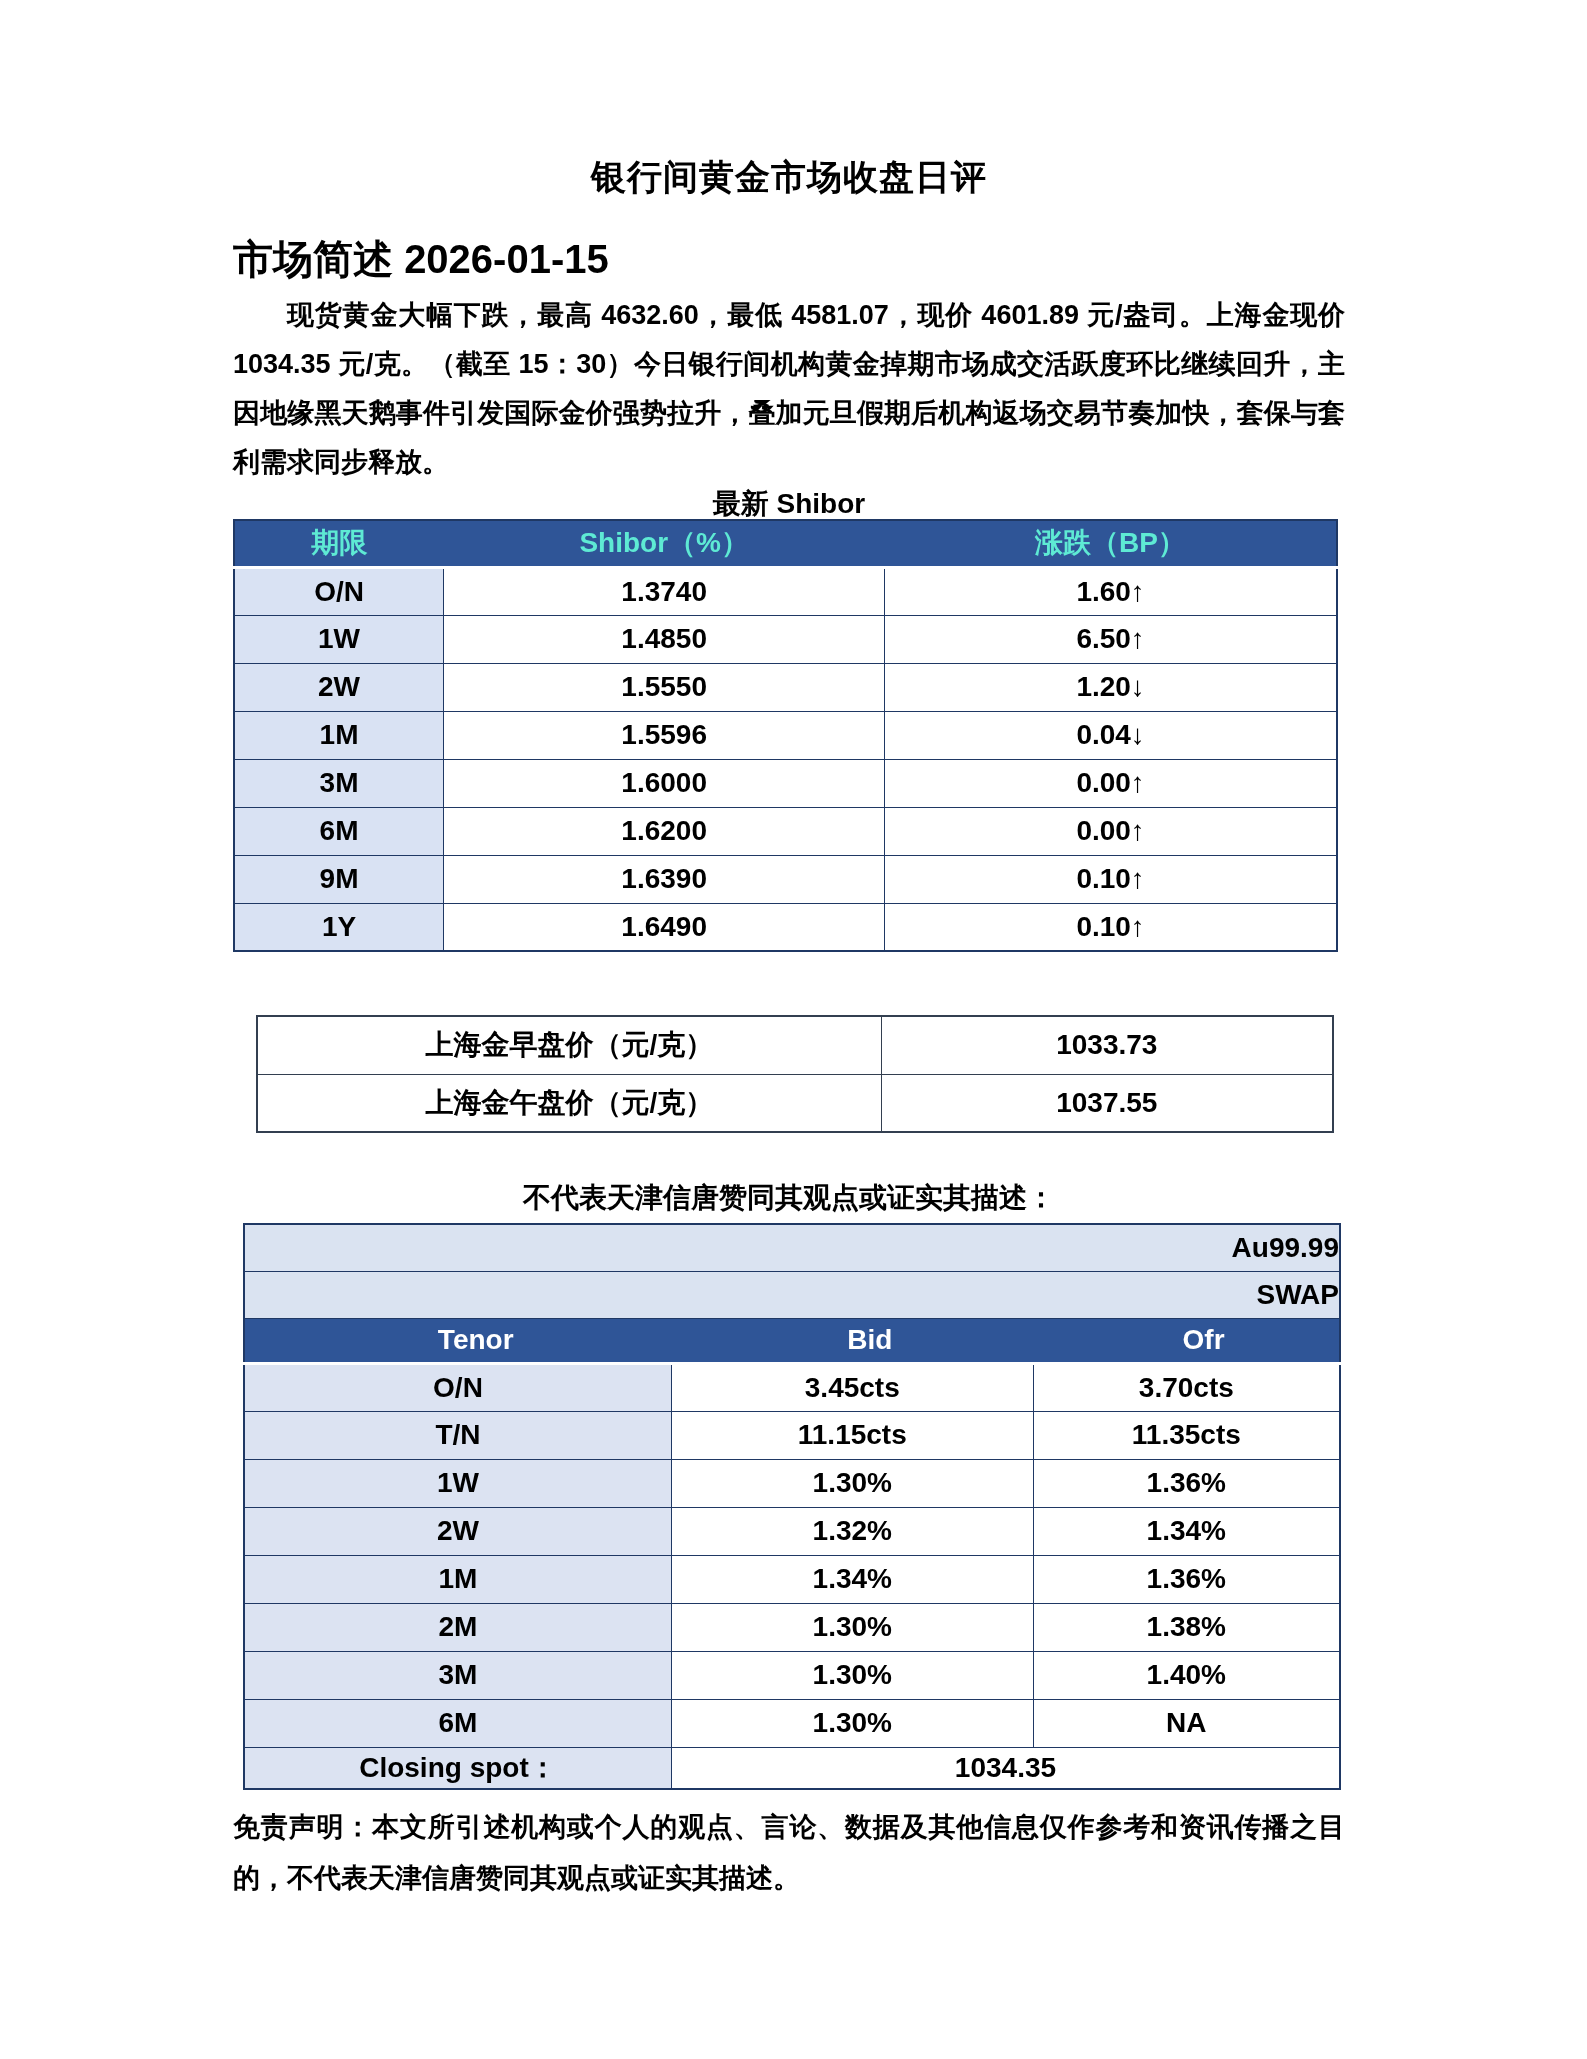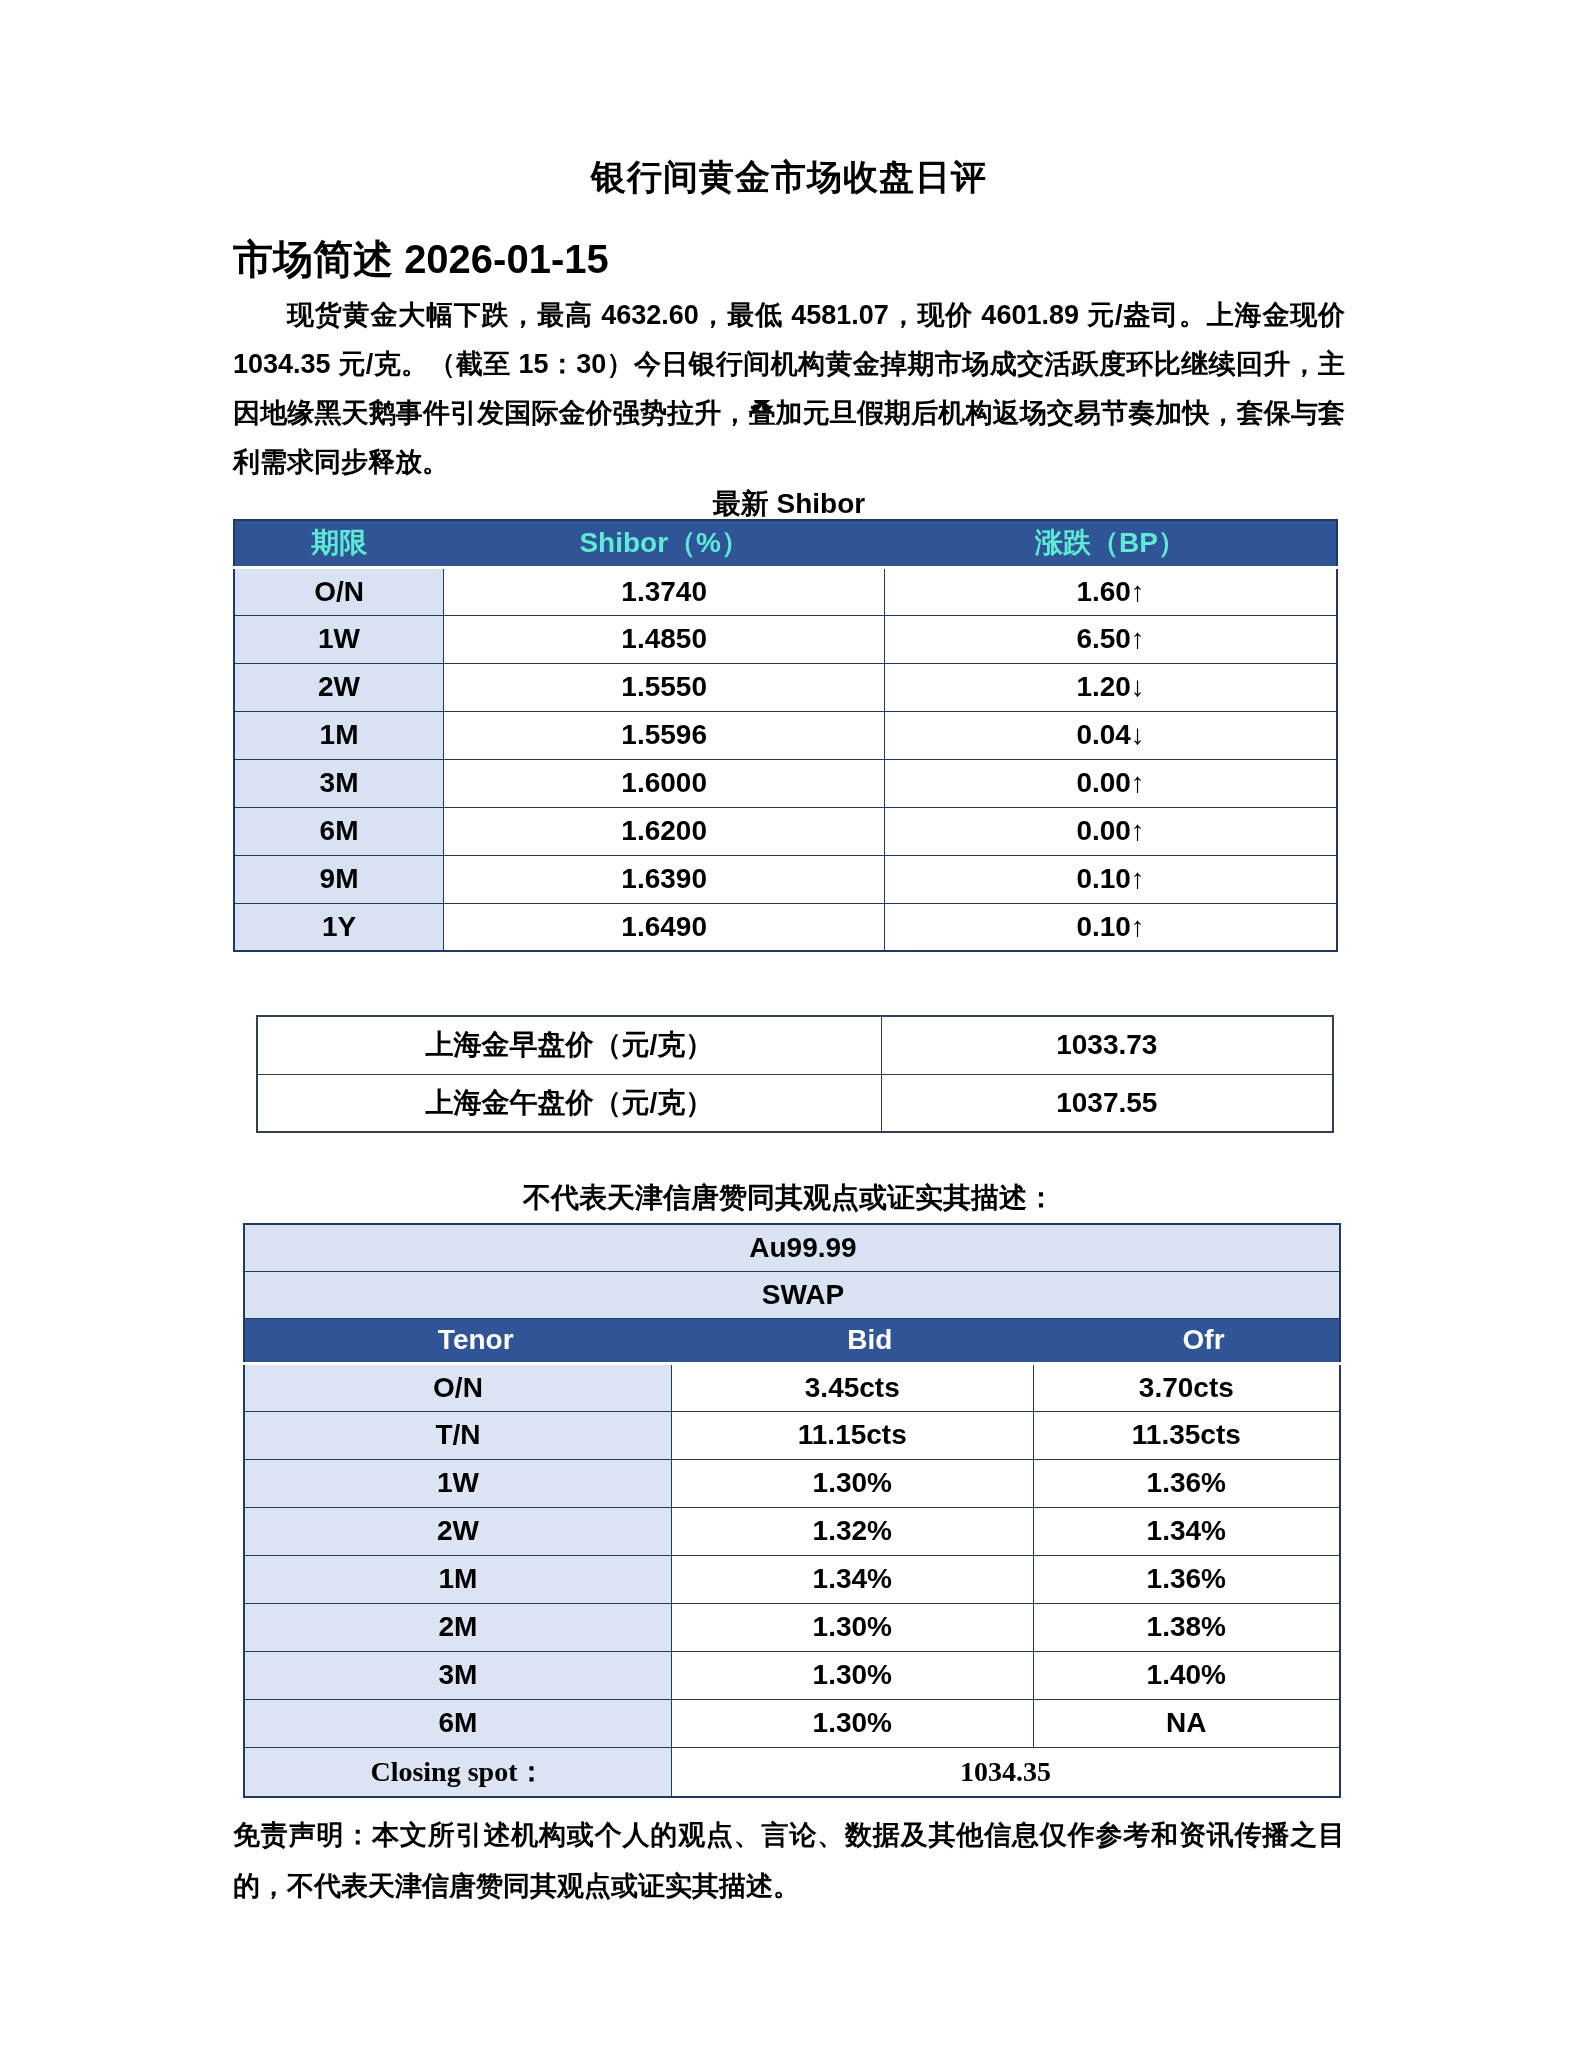--- a/index.html
+++ b/index.html
@@ -89,41 +89,41 @@
   .bm-col-value { width: 42%; }
   
   .swap-table {
     width: 1098px;
     margin: 10px 0 0 10px;
     border: 2px solid #1F3864;
   }
   .swap-table .meta-row td {
     background: #DAE3F1;
     height: 47px;
-    text-align: center;
+    text-align: right;
     padding-left: 22px;
     border: 1px solid #1F3864;
   }
   .swap-table th {
     background: #2F5597;
     color: #ffffff;
     font-weight: 700;
     height: 45px;
     border-bottom: 3px solid #ffffff;
     text-align: center;
     padding-left: 35px;
   }
   .swap-table td {
     height: 48px;
     border: 1px solid #1F3864;
     text-align: center;
     background: #ffffff;
   }
   .swap-table td.tenor-col { background: #DCE3F2; }
-  .swap-table .closing-row td { height: 50px; font-family: Liberation Serif, serif; }
+  .swap-table .closing-row td { height: 42px; }
   .sw-col-tenor { width: 39%; }
   .sw-col-bid   { width: 33%; }
   .sw-col-ofr   { width: 28%; }
   
   .disclaimer {
     margin-top: 12px;
     font-size: 27px;
     font-weight: 700;
     line-height: 51px;
     text-align: justify;

